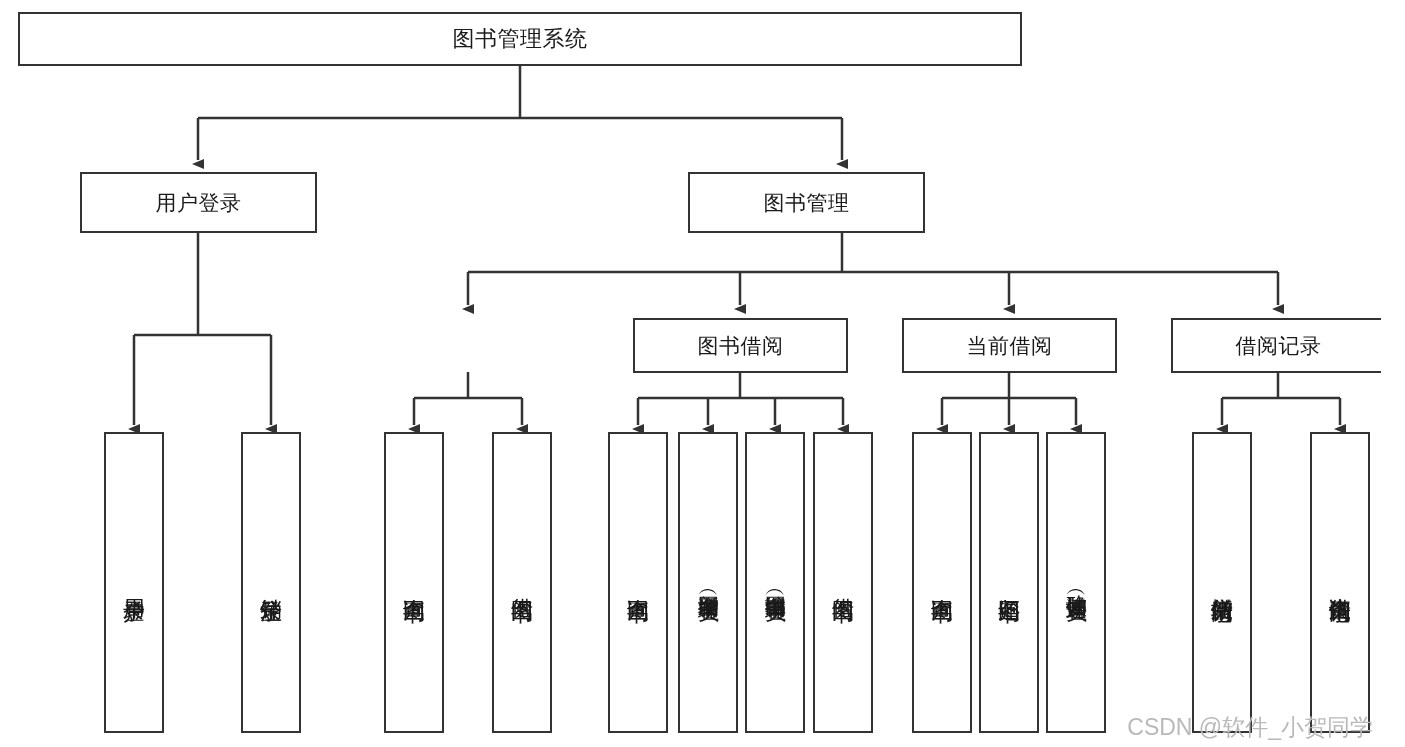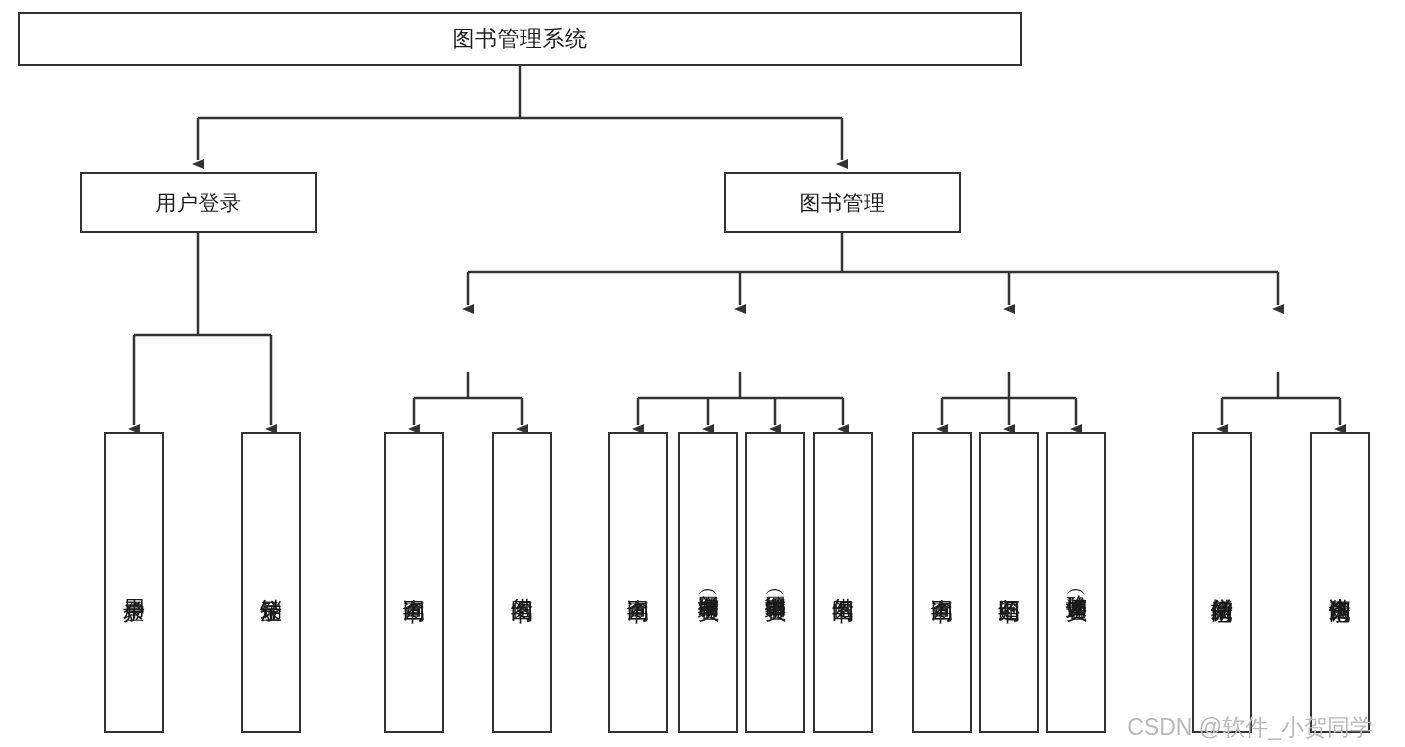--- a/index.html
+++ b/index.html
@@ -118,25 +118,28 @@
       <path d="M1222,398 L1340,398"></path>
       <path d="M1222,398 L1222,425" marker-end="url(#arrow)"></path>
       <path d="M1340,398 L1340,425" marker-end="url(#arrow)"></path>
     </g>
   </svg>
 
   <div class="node horiz" id="title-node" style="left:18px; top:12px; width:1004px; height:54px;">图书管理系统</div>
 
   <div class="node horiz" style="left:80px; top:172px; width:237px; height:61px;">用户登录</div>
 
-  <div class="node horiz" style="left:724px; top:172px; width:237px; height:61px;">图书管理</div>
+  <div class="node horiz" style="left:688px; top:172px; width:237px; height:61px;">图书管理</div>
 
 
+  <div class="node horiz" style="left:633px; top:318px; width:215px; height:55px;">图书借阅</div>
 
+  <div class="node horiz" style="left:902px; top:318px; width:215px; height:55px;">当前借阅</div>
 
+  <div class="node horiz" style="left:1171px; top:318px; width:215px; height:55px;">借阅记录</div>
 
   <div class="node vert" style="left:104px; top:432px; width:60px; height:301px;">
     <span class="vtext">用户登录</span>
   </div>
 
   <div class="node vert" style="left:241px; top:432px; width:60px; height:301px;">
     <span class="vtext">注销登录</span>
   </div>
 
   <div class="node vert" style="left:384px; top:432px; width:60px; height:301px;">

